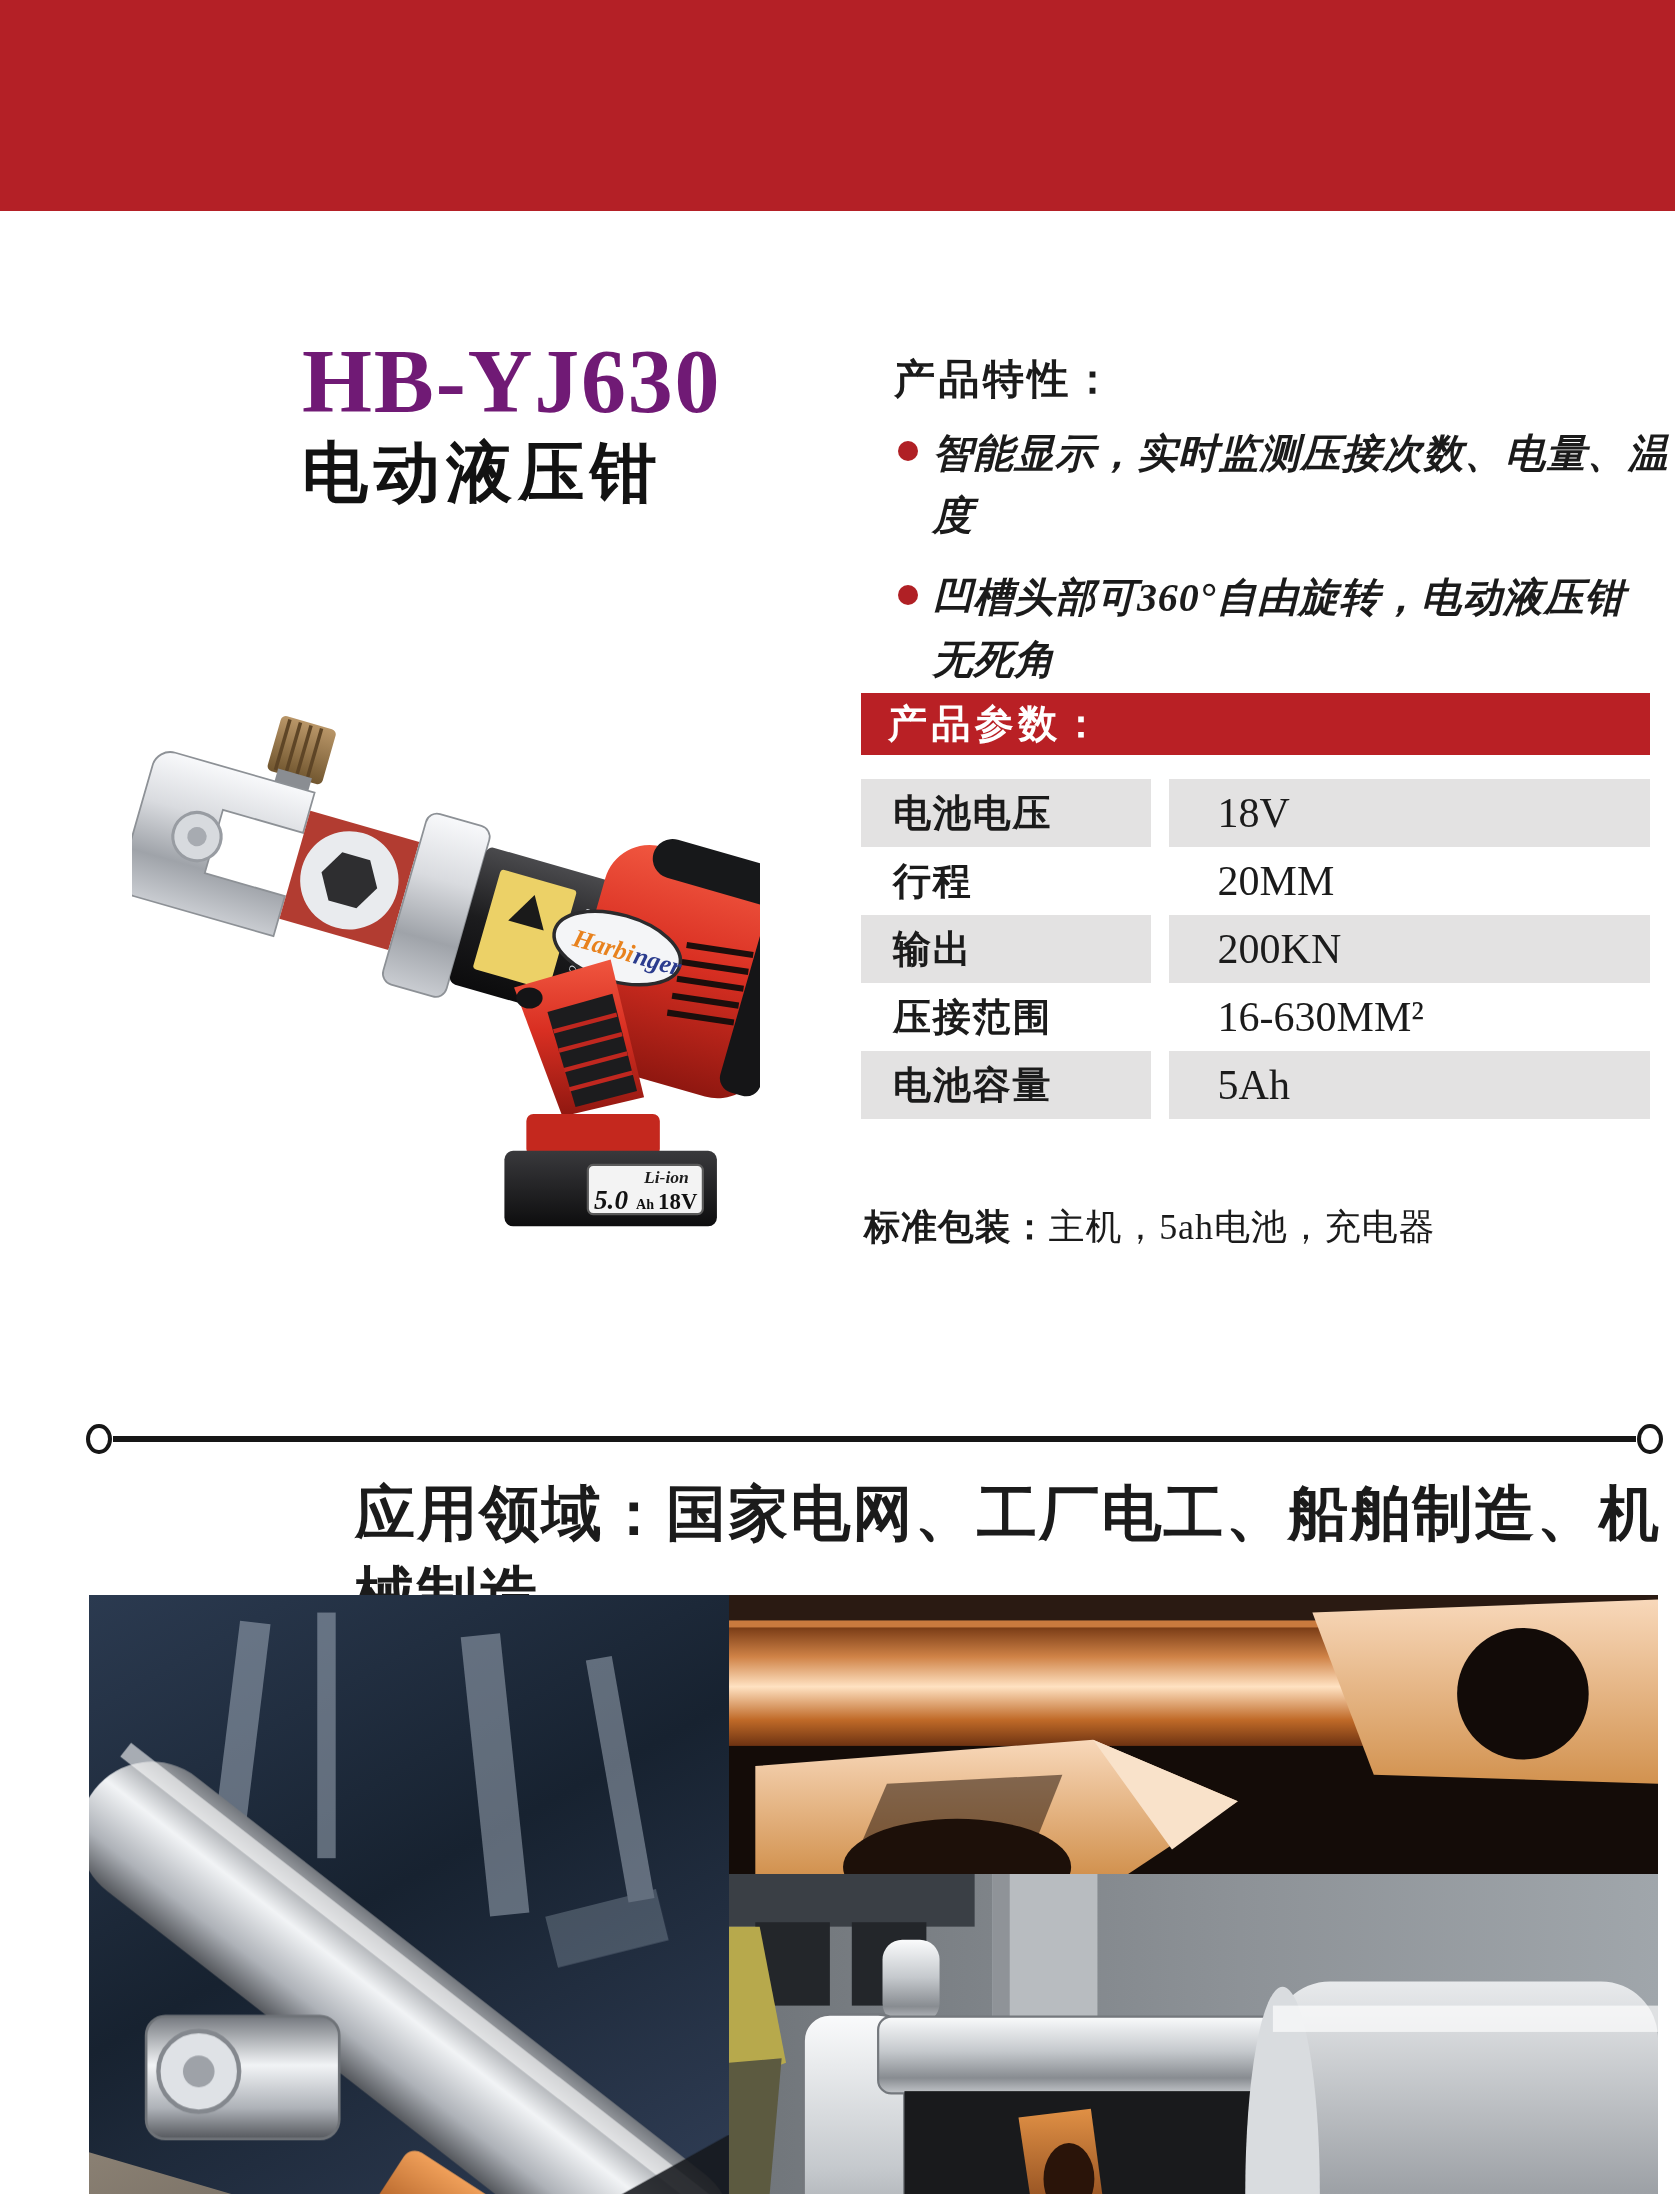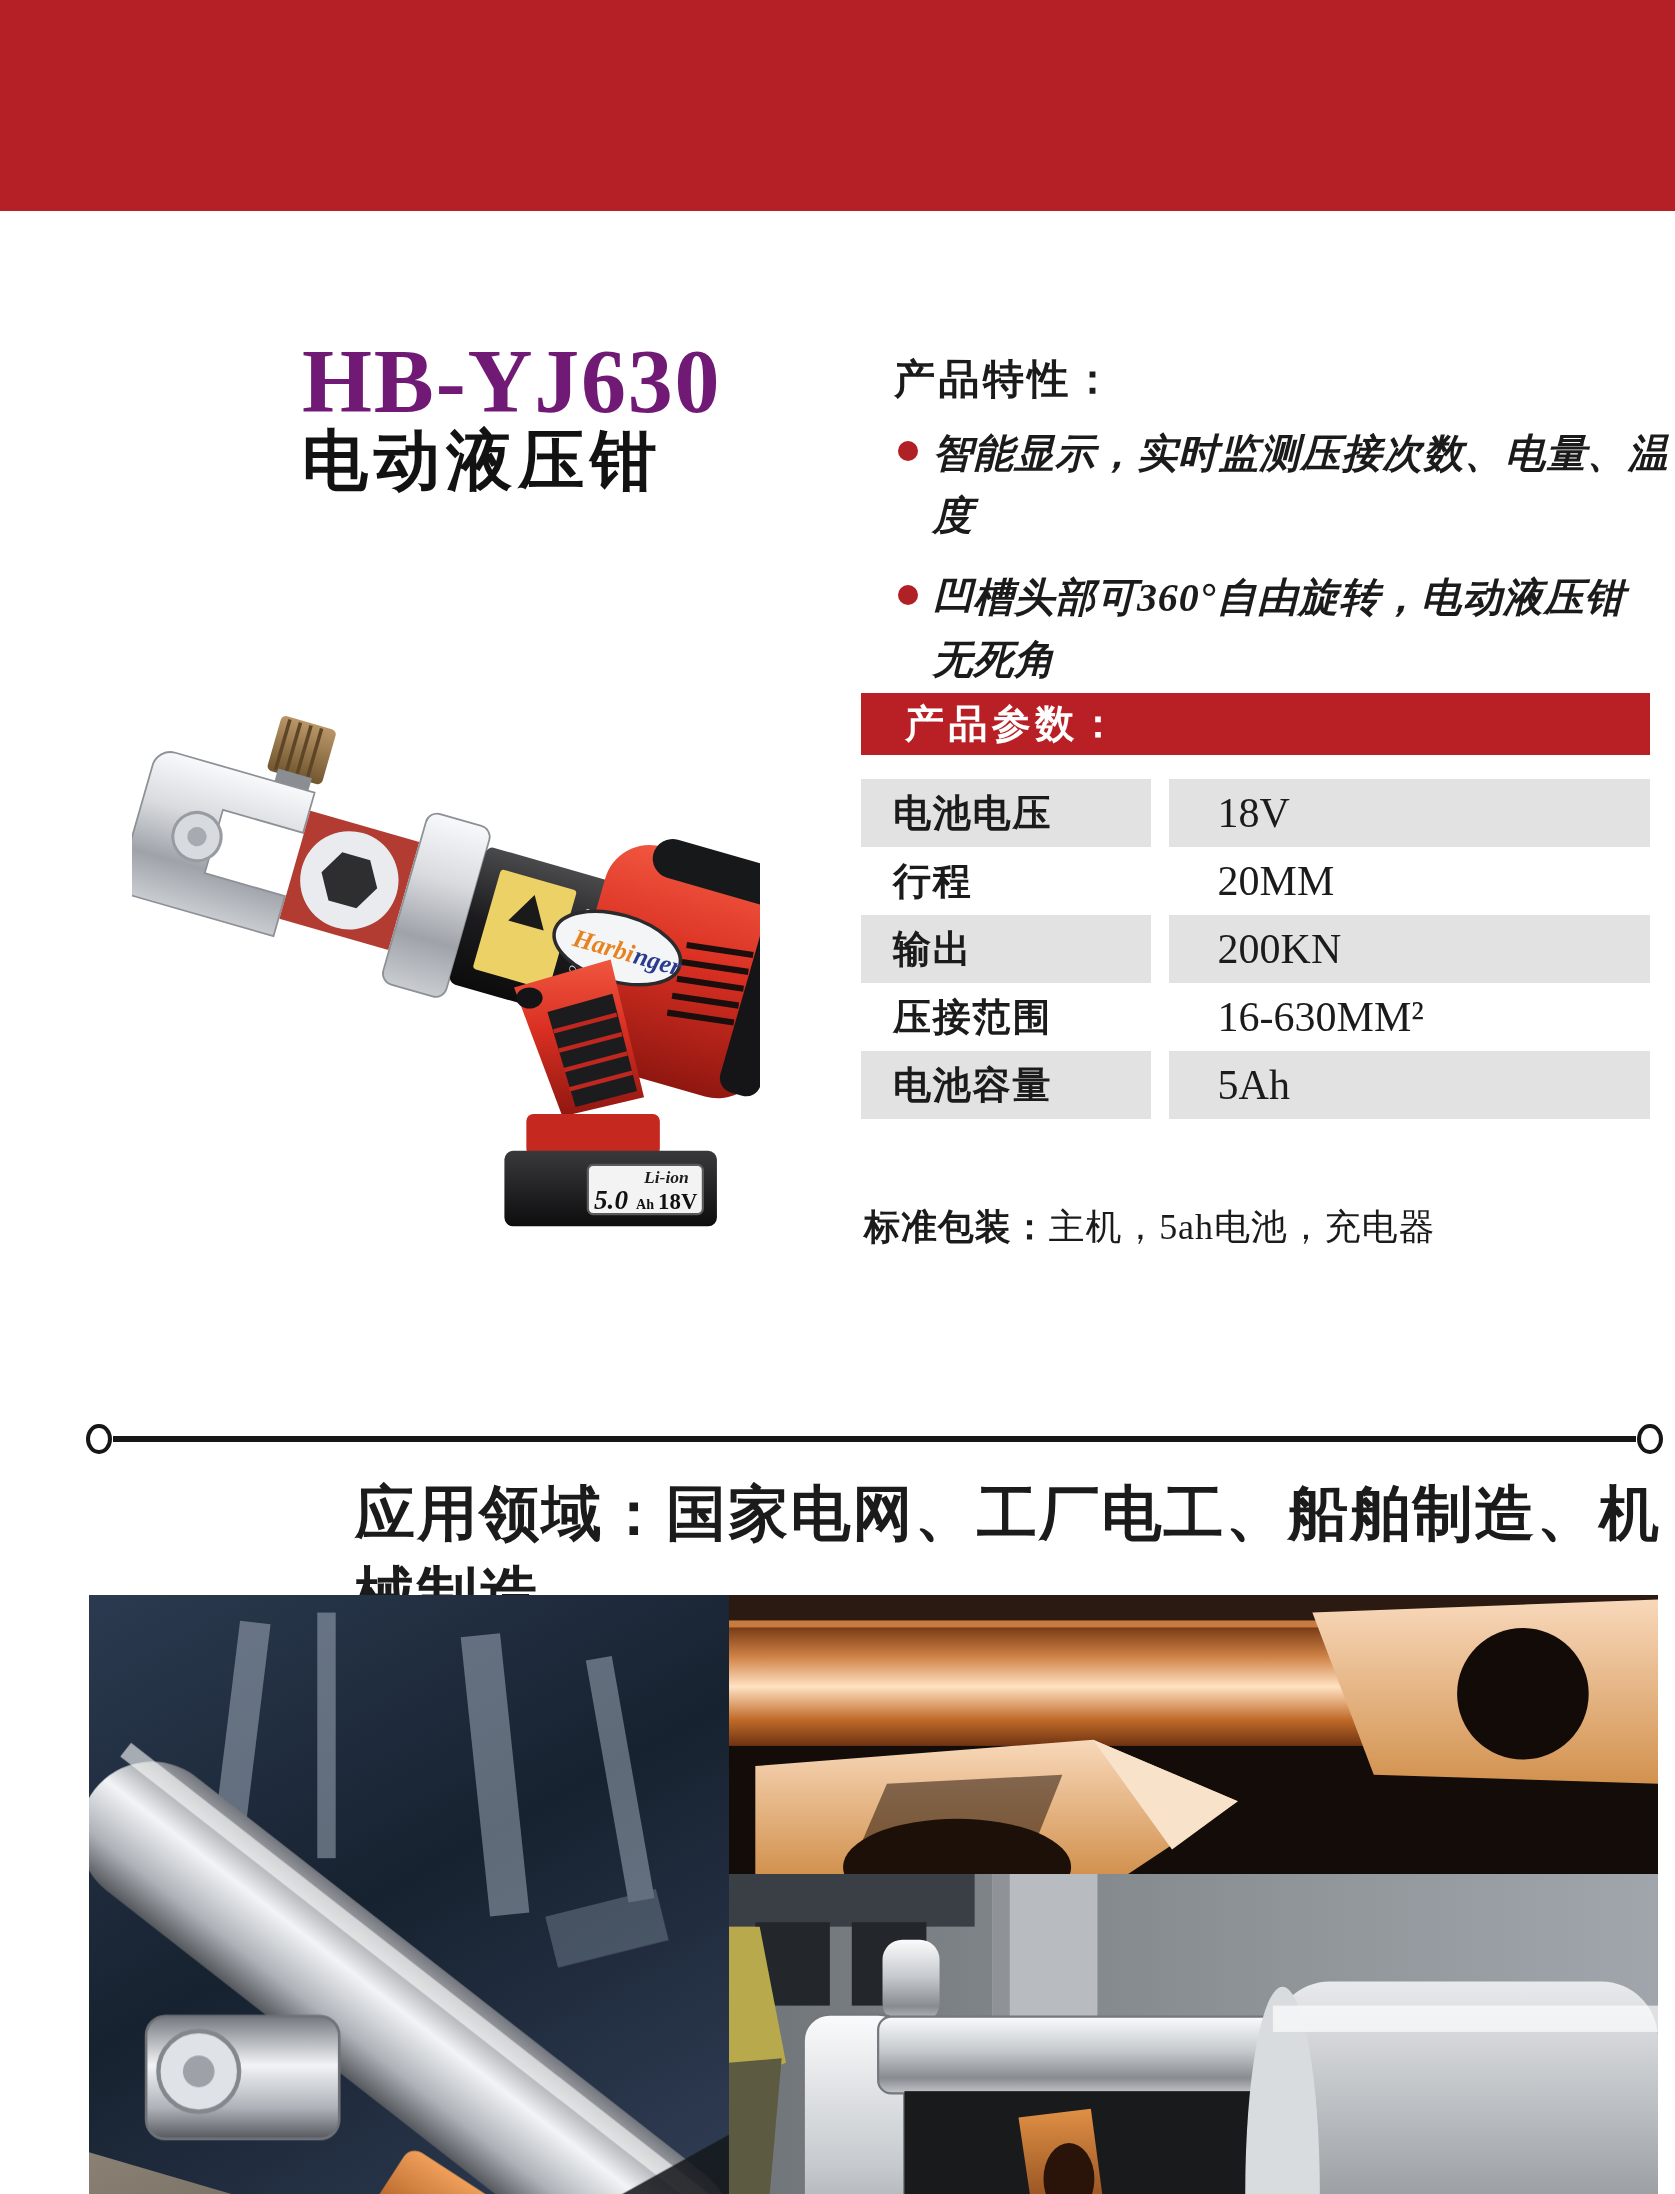--- a/index.html
+++ b/index.html
@@ -4,32 +4,32 @@
 <style>
   html,body{margin:0;padding:0;background:#ffffff;}
   #page{position:relative;width:1676px;height:2488px;background:#ffffff;overflow:hidden;
         font-family:"Liberation Serif","DejaVu Serif",serif;color:#1b1b1b;}
 
   
   .band{position:absolute;left:0;top:0;width:1676px;height:211px;background:#b42026;}
 
   
   .model{position:absolute;left:302px;top:337px;font-size:90px;font-weight:700;color:#701a75;letter-spacing:1.8px;line-height:1;}
-  .pname{position:absolute;left:302px;top:428px;font-size:66px;font-weight:700;color:#121212;letter-spacing:6.1px;line-height:1;}
+  .pname{position:absolute;left:302px;top:440px;font-size:66px;font-weight:700;color:#121212;letter-spacing:6.1px;line-height:1;}
 
   
   .features{position:absolute;left:894px;top:356px;width:815px;}
   .f-heading{font-size:41px;font-weight:700;letter-spacing:3.5px;line-height:1.15;}
   .f-item{display:flex;margin-top:20px;}
   .f-item .dot{flex:0 0 auto;width:20px;height:20px;border-radius:50%;background:#b02025;margin:17.6px 14px 0 4.4px;}
   .f-text{font-size:40px;font-weight:600;line-height:62px;letter-spacing:0.9px;font-style:italic;}
 
   
   .param-bar{position:absolute;left:861px;top:693px;width:789px;height:62px;background:#b92025;display:flex;align-items:center;}
-  .param-bar .pb-text{color:#ffffff;font-size:39px;font-weight:700;letter-spacing:4.4px;padding-left:44px;}
+  .param-bar .pb-text{color:#ffffff;font-size:39px;font-weight:700;letter-spacing:4.4px;padding-left:27px;}
   .param-table{position:absolute;left:861px;top:779px;width:789px;}
   .p-row{display:flex;height:68px;}
   .p-label{width:290px;box-sizing:border-box;display:flex;align-items:center;padding-left:32px;
            font-size:38px;font-weight:700;letter-spacing:1.8px;}
   .p-value{margin-left:17.6px;flex:1;box-sizing:border-box;display:flex;align-items:center;padding-left:49px;
            font-size:42px;font-weight:400;}
   .p-row:nth-child(odd) .p-label,.p-row:nth-child(odd) .p-value{background:#e3e2e2;}
 
   
   .packing{position:absolute;left:864px;top:1203px;font-size:36px;letter-spacing:0.9px;}

